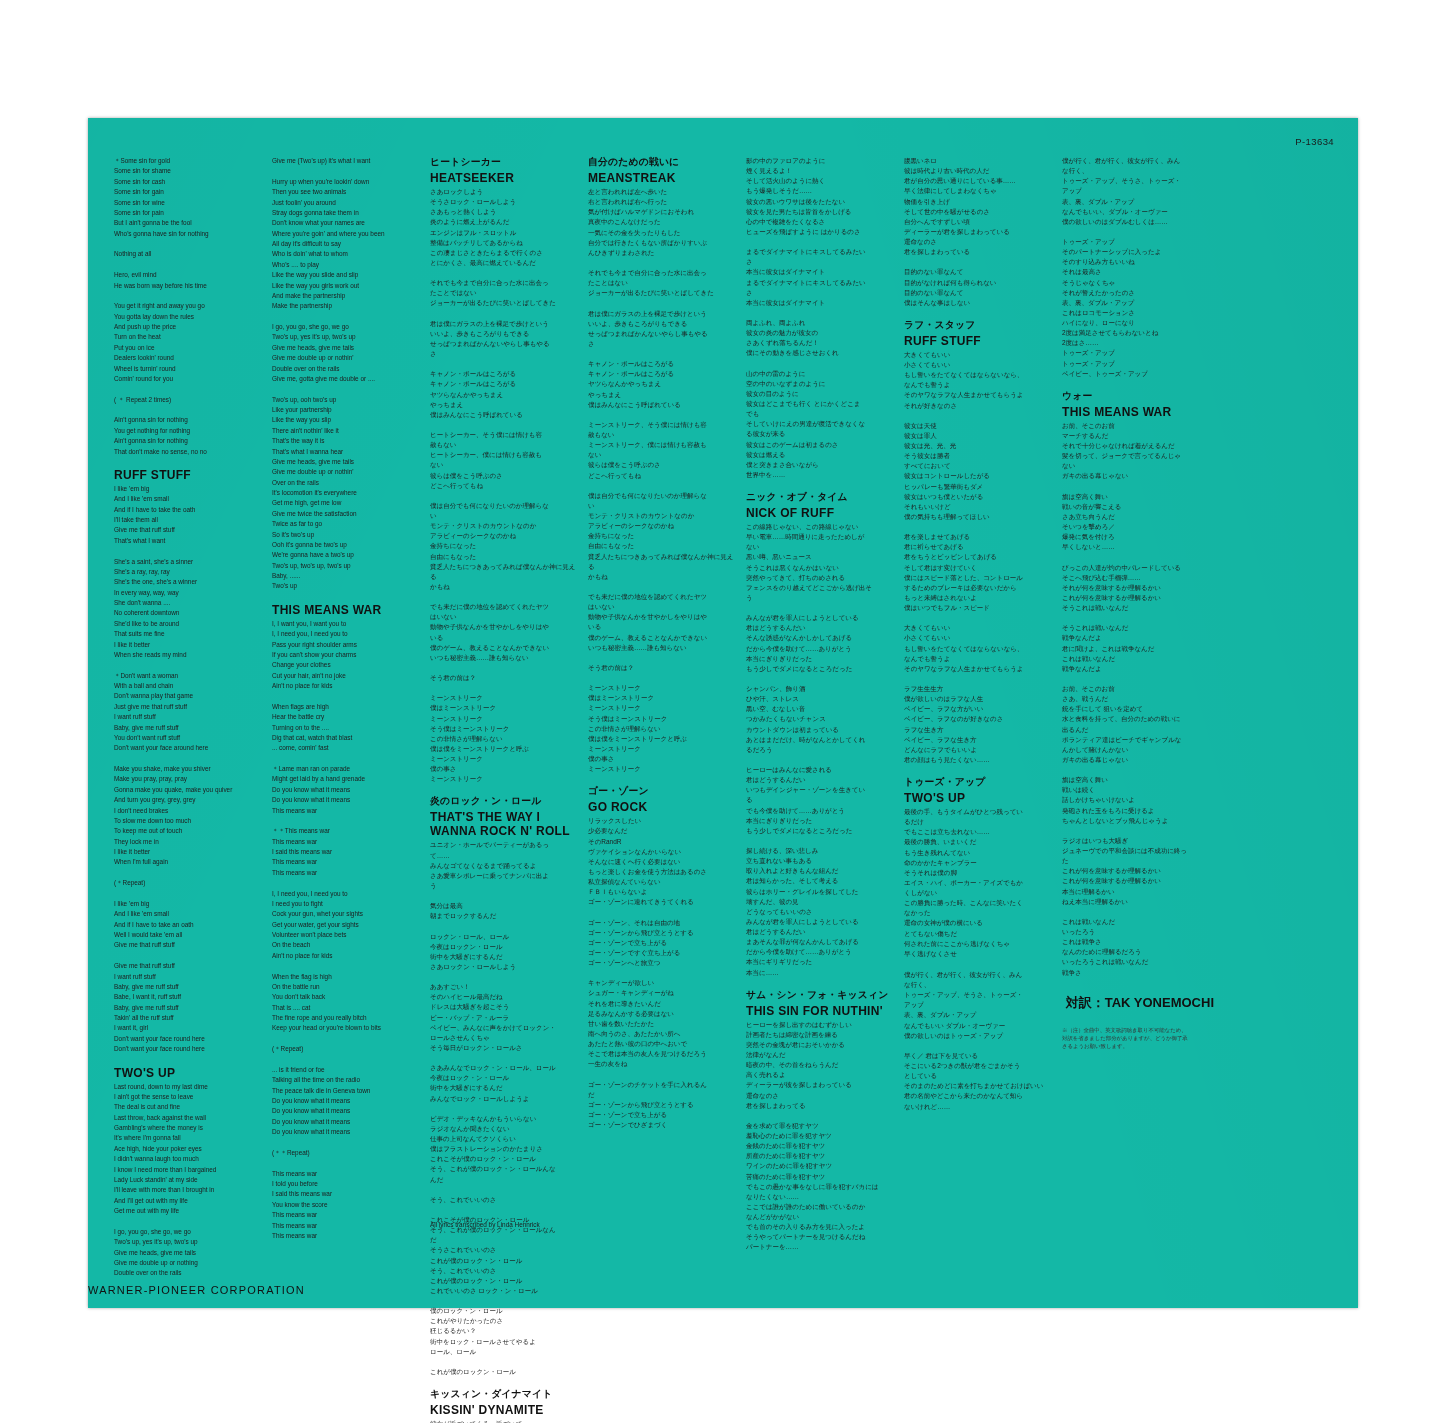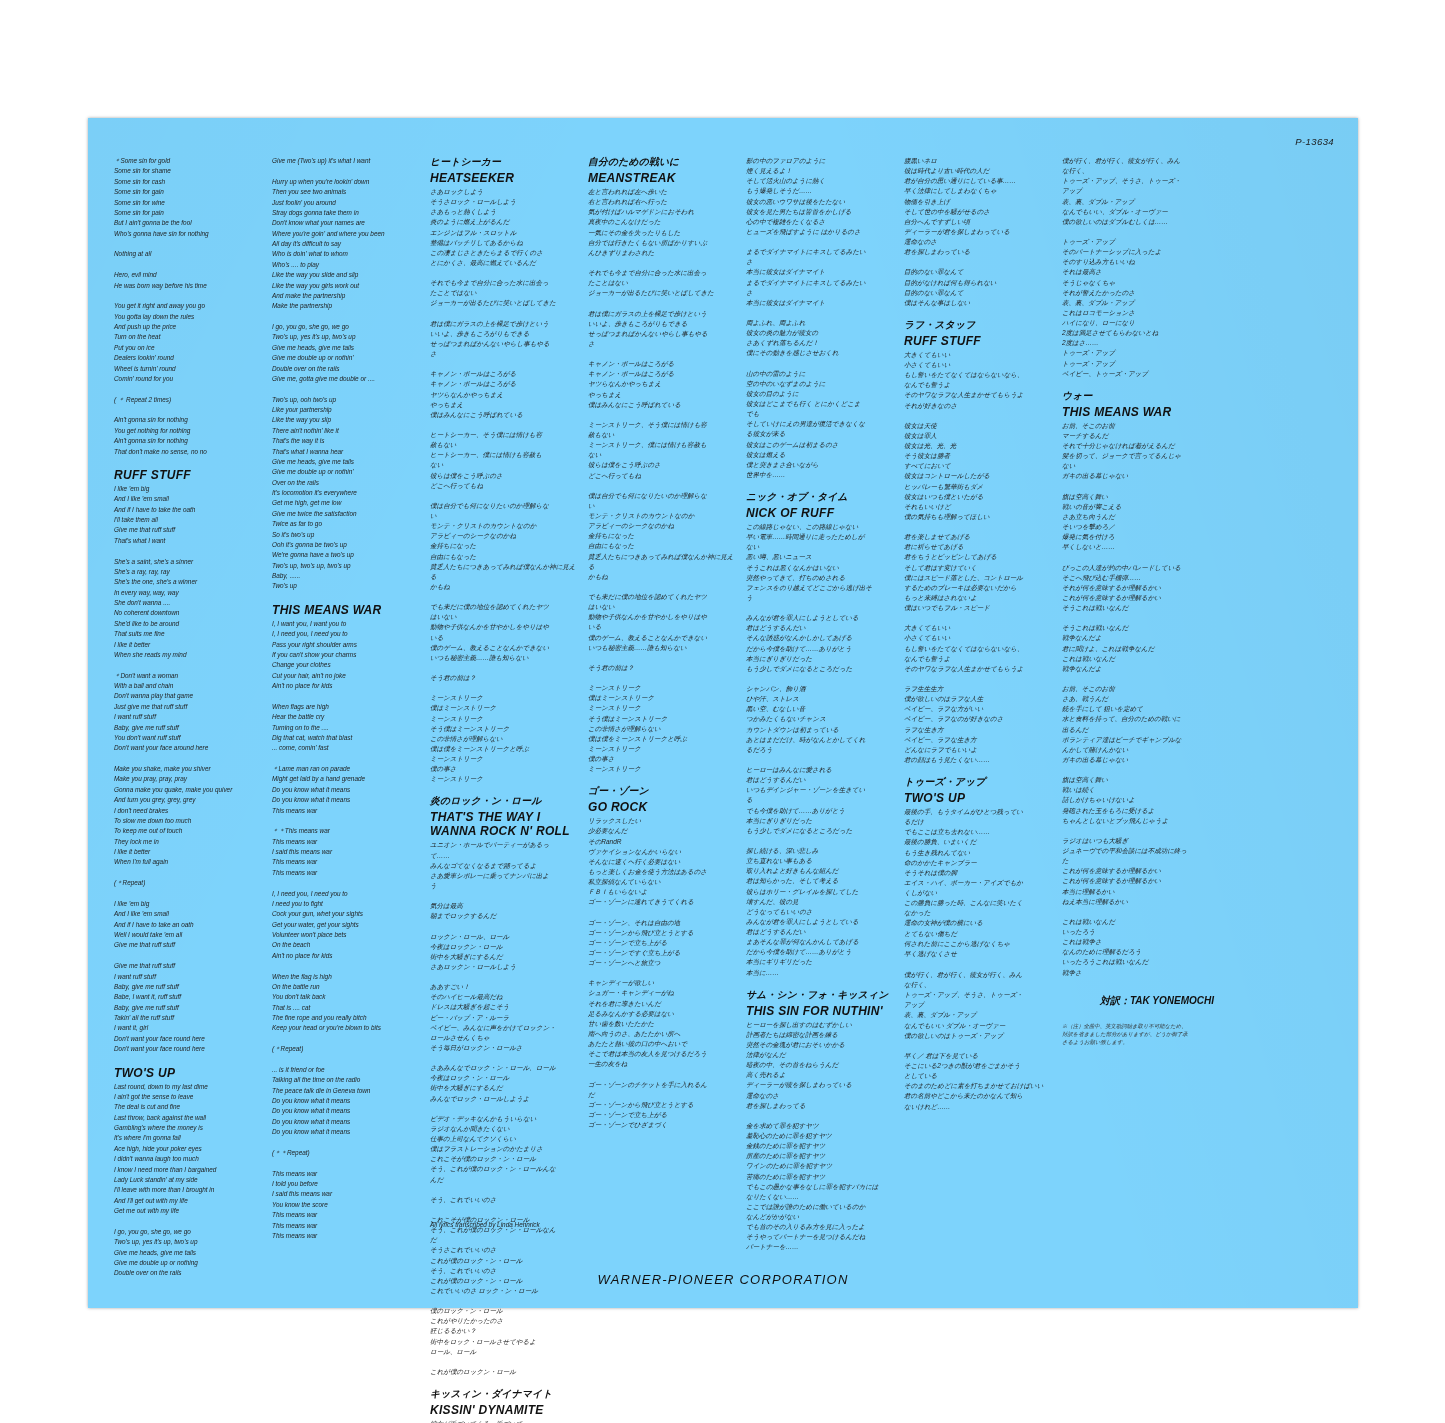--- a/index.html
+++ b/index.html
@@ -6,23 +6,22 @@
   body{
     width:1445px;height:1423px;
     background:#ffffff;
     font-family:"Liberation Sans", sans-serif;
     overflow:hidden;
   }
   .sheet{
     position:absolute;
     left:88px;top:118px;
     width:1270px;height:1190px;
-    background:#7dd3fc;
+    background:#14b8a6;
     box-shadow:0 0 3px rgba(0,0,0,.35);
-    font-style:italic;
   }
   .sheet:before{
     content:"";position:absolute;inset:0;
     background:linear-gradient(115deg, rgba(0,0,0,.02), rgba(0,0,0,0) 30%),
                linear-gradient(255deg, rgba(0,0,0,.03), rgba(0,0,0,0) 35%);
     pointer-events:none;
   }
   .catno{
     position:absolute;right:24px;top:18px;
     font-size:9.5px;letter-spacing:.4px;color:#1a1a1a;
@@ -53,30 +52,30 @@
   }
   .lines.jp{
     font-size:6.5px;
     line-height:1.56;
   }
   .fineprint{
     font-size:5.4px;line-height:1.5;color:#333;margin-top:14px;
     white-space:pre-wrap;
   }
   .translator{
-    font-size:10px;font-weight:bold;color:#111;margin-top:16px;text-align:right;
+    font-size:13px;font-weight:bold;color:#111;margin-top:16px;text-align:right;
   }
   .transcribe{
     position:absolute;left:316px;bottom:32px;
     font-size:6.4px;color:#1d1d1d;
   }
   .corp{
-    position:absolute;left:0;right:0;bottom:21px;
-    text-align:center;
-    font-size:13px;letter-spacing:1.2px;color:#111;
+    position:absolute;left:0;right:0;bottom:12px;
+    text-align:left;
+    font-size:11px;letter-spacing:1.2px;color:#111;
   }
 </style>
 </head>
 <body>
 
 <div class="sheet">
 
   <div class="catno">P-13634</div>
 
   <div class="cols">

